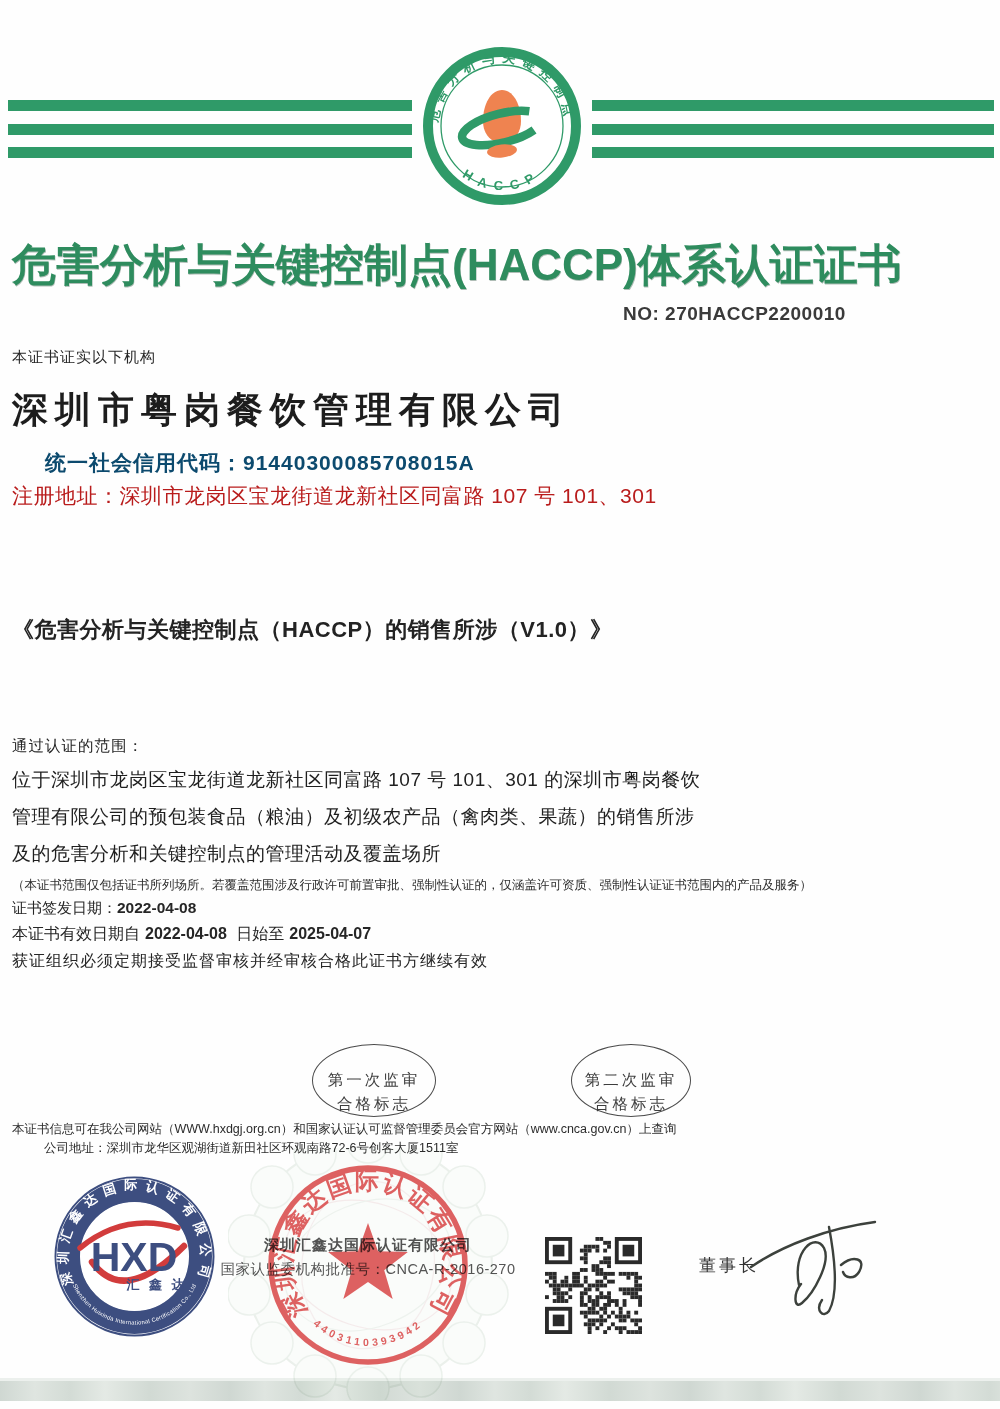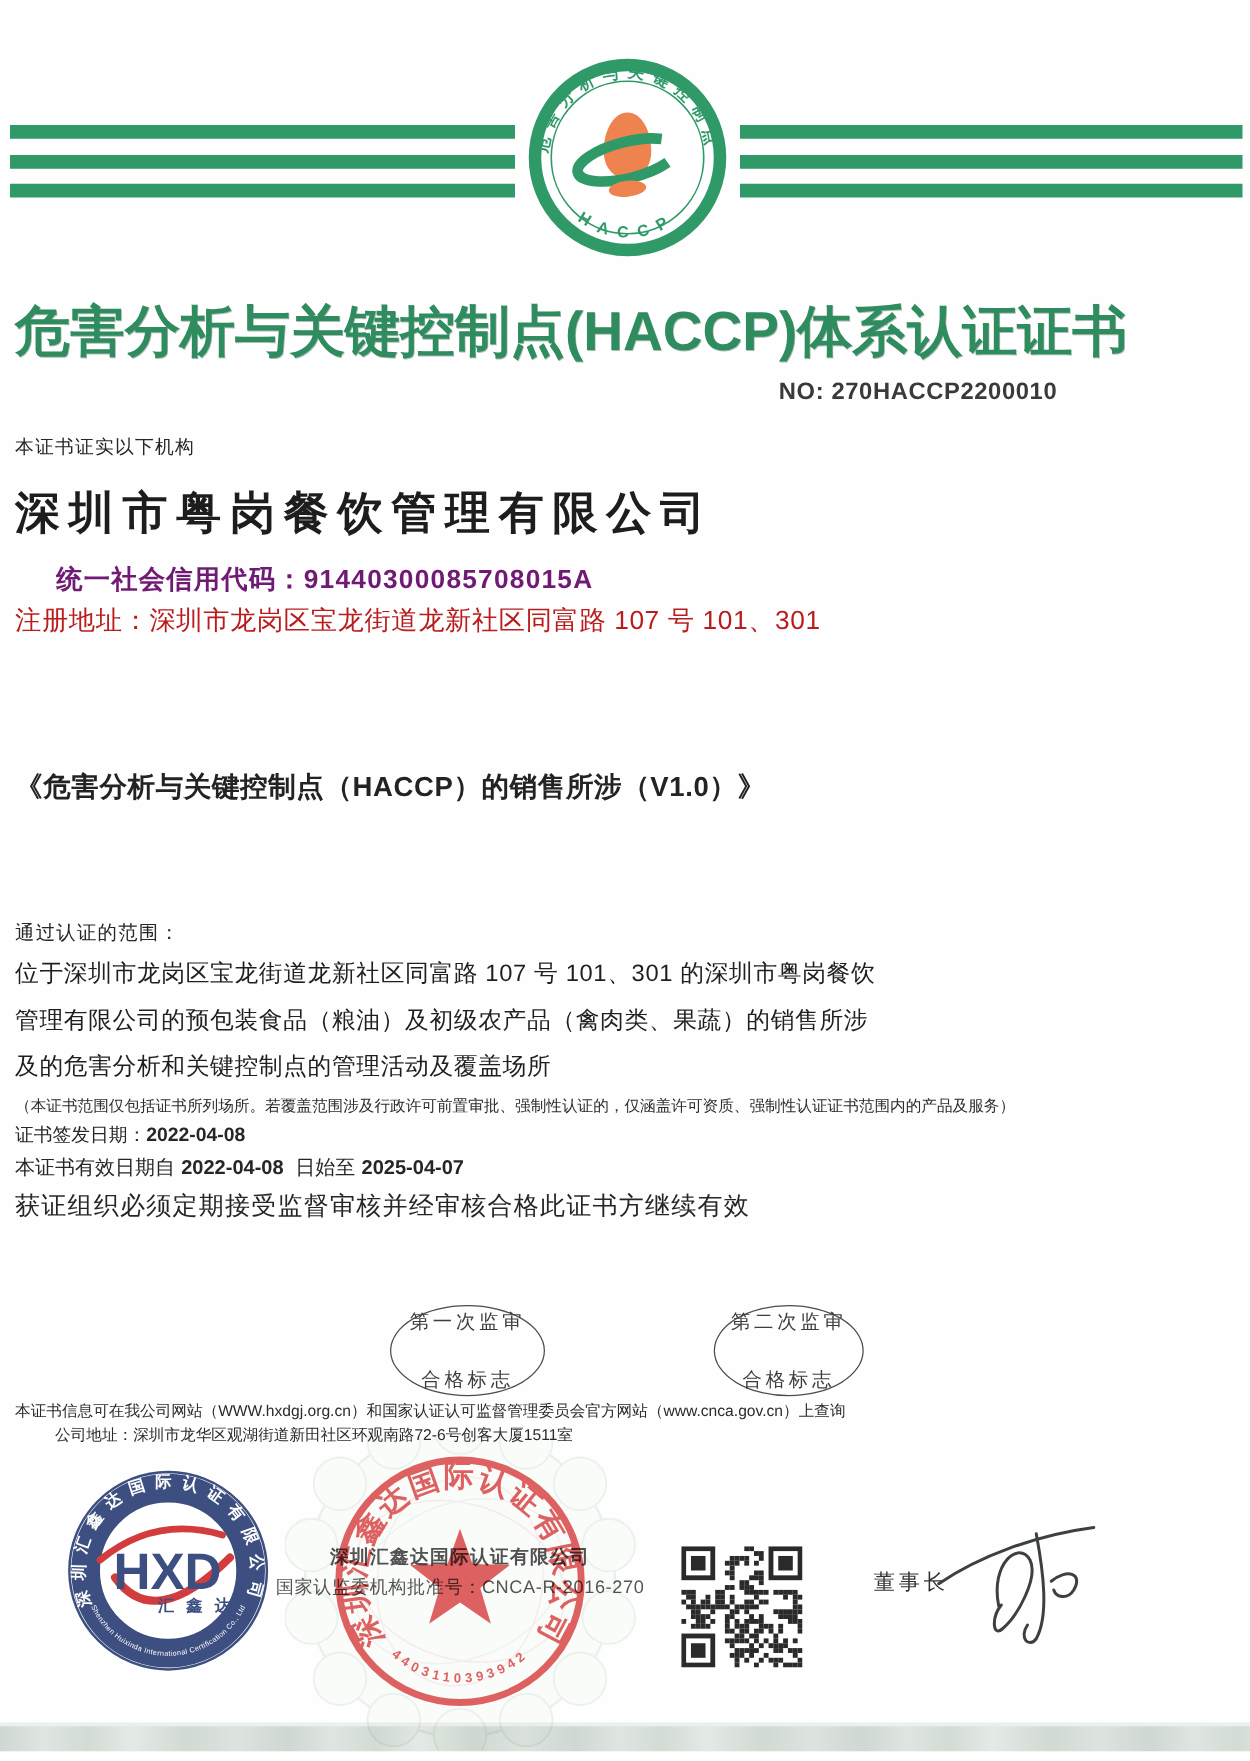--- a/index.html
+++ b/index.html
@@ -16,38 +16,38 @@
 
   
   .cert-title{
     top:236px;font-size:44px;font-weight:900;color:#2e8c5e;
     letter-spacing:0px;text-shadow:0.6px 0.8px 0 rgba(30,70,50,.35);
     white-space:nowrap;
   }
   .cert-no{left:623px;top:303px;font-size:19px;font-weight:bold;color:#3a3a3a;letter-spacing:.5px;}
   .intro-line{top:348px;font-size:15px;color:#262626;letter-spacing:1px;}
   .company-name{top:386px;font-size:36px;font-weight:bold;color:#1d1d1d;letter-spacing:7px;white-space:nowrap;}
-  .credit-line{top:449px;font-size:21px;font-weight:bold;color:#701a75;letter-spacing:1px;padding-left:33px;}
+  .credit-line{top:449px;font-size:21px;font-weight:bold;color:#0c4a6e;letter-spacing:1px;padding-left:33px;}
   .addr-line{top:482px;font-size:21px;font-weight:normal;color:#b91c1c;letter-spacing:.5px;white-space:nowrap;}
   .std-intro{top:587px;font-size:15px;color:#262626;letter-spacing:1px;}
   .std-name{top:615px;font-size:22px;font-weight:bold;color:#232323;letter-spacing:.5px;white-space:nowrap;}
   .scope-title{top:736px;font-size:15.5px;color:#262626;letter-spacing:1px;}
   .scope-body{top:761px;font-size:19px;font-weight:400;color:#1f1f1f;line-height:37px;letter-spacing:.5px;}
   .note-line{top:877px;font-size:12.5px;color:#2c2c2c;white-space:nowrap;}
   .issue-line{top:899px;font-size:15px;color:#262626;}
   .issue-line b{font-size:15.5px;}
   .valid-line{top:924px;font-size:16px;color:#262626;}
   .valid-line b{margin:0 5px;}
-  .superv-line{top:951px;font-size:20px;color:#262626;letter-spacing:1px;}
+  .superv-line{top:951px;font-size:16px;color:#262626;letter-spacing:1px;}
 
   
   .oval{
     position:absolute;top:1044px;width:122px;height:71px;
     border:1.6px solid #4c4c4c;border-radius:50%;
-    display:flex;flex-direction:column;justify-content:space-between;align-items:center;
+    display:flex;flex-direction:column;justify-content:flex-end;align-items:center;
     font-family:"DejaVu Serif",serif;font-size:15.5px;color:#3d3d3d;
     letter-spacing:3px;line-height:24px;background:rgba(255,255,255,.2);
   }
 
   .foot1{top:1121px;font-size:12.5px;color:#2b2b2b;white-space:nowrap;}
   .foot2{top:1140px;font-size:12.5px;color:#2b2b2b;padding-left:32px;}
 
   
   .behind-text1{left:218px;top:1236px;width:300px;text-align:center;font-size:15px;font-weight:bold;color:#525252;letter-spacing:1px;z-index:1;}
   .behind-text2{left:203px;top:1260px;width:330px;text-align:center;font-size:14.5px;color:#555;letter-spacing:.5px;z-index:1;}

